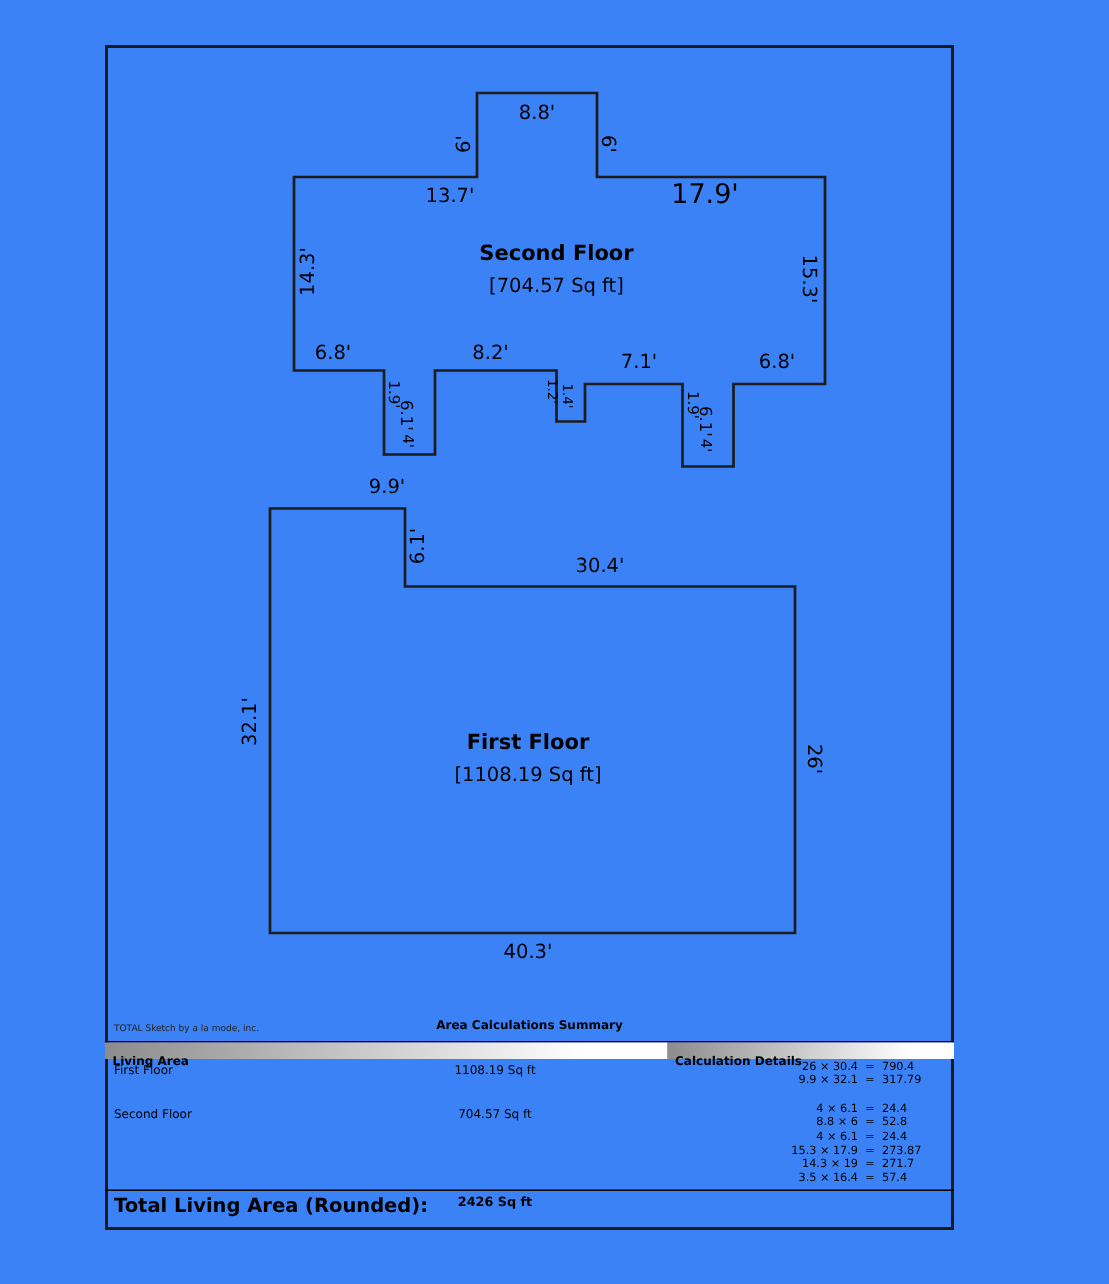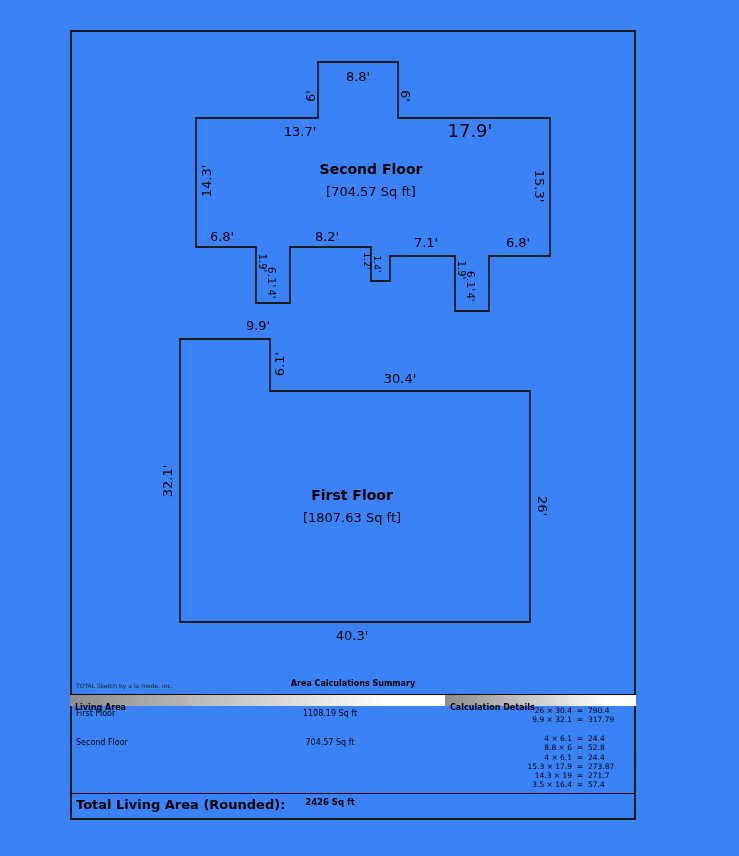--- a/index.html
+++ b/index.html
@@ -81,21 +81,21 @@
       <div class="dim-label" style="left: 400px; top: 378px; font-size: 13px; transform: translate(-50%, -50%) rotate(0deg);">30.4'</div>
       <div class="dim-label" style="left: 167px; top: 481px; font-size: 13px; transform: translate(-50%, -50%) rotate(-90deg);">32.1'</div>
       <div class="dim-label" style="left: 542px; top: 506px; font-size: 13px; transform: translate(-50%, -50%) rotate(90deg);">26'</div>
       <div class="dim-label" style="left: 352px; top: 635px; font-size: 13px; transform: translate(-50%, -50%) rotate(0deg);">40.3'</div>
     </div>
 
   <div class="floor-title" style="left:371px;top:169px">Second Floor</div>
   <div class="floor-area" style="left:371px;top:191px">[704.57 Sq ft]</div>
 
   <div class="floor-title" style="left:352px;top:495px">First Floor</div>
-  <div class="floor-area" style="left:352px;top:517px">[1807.63 Sq ft]</div>
+  <div class="floor-area" style="left:352px;top:517px">[1108.19 Sq ft]</div>
 
   <div class="summary">
     <div class="brand">TOTAL Sketch by a la mode, inc.</div>
     <div class="sum-title">Area Calculations Summary</div>
     <div class="hline" style="top:682px"></div>
     <div class="band band-left">
       <span>Living Area</span>
     </div>
     <div class="band band-right">
       <span>Calculation Details</span>

